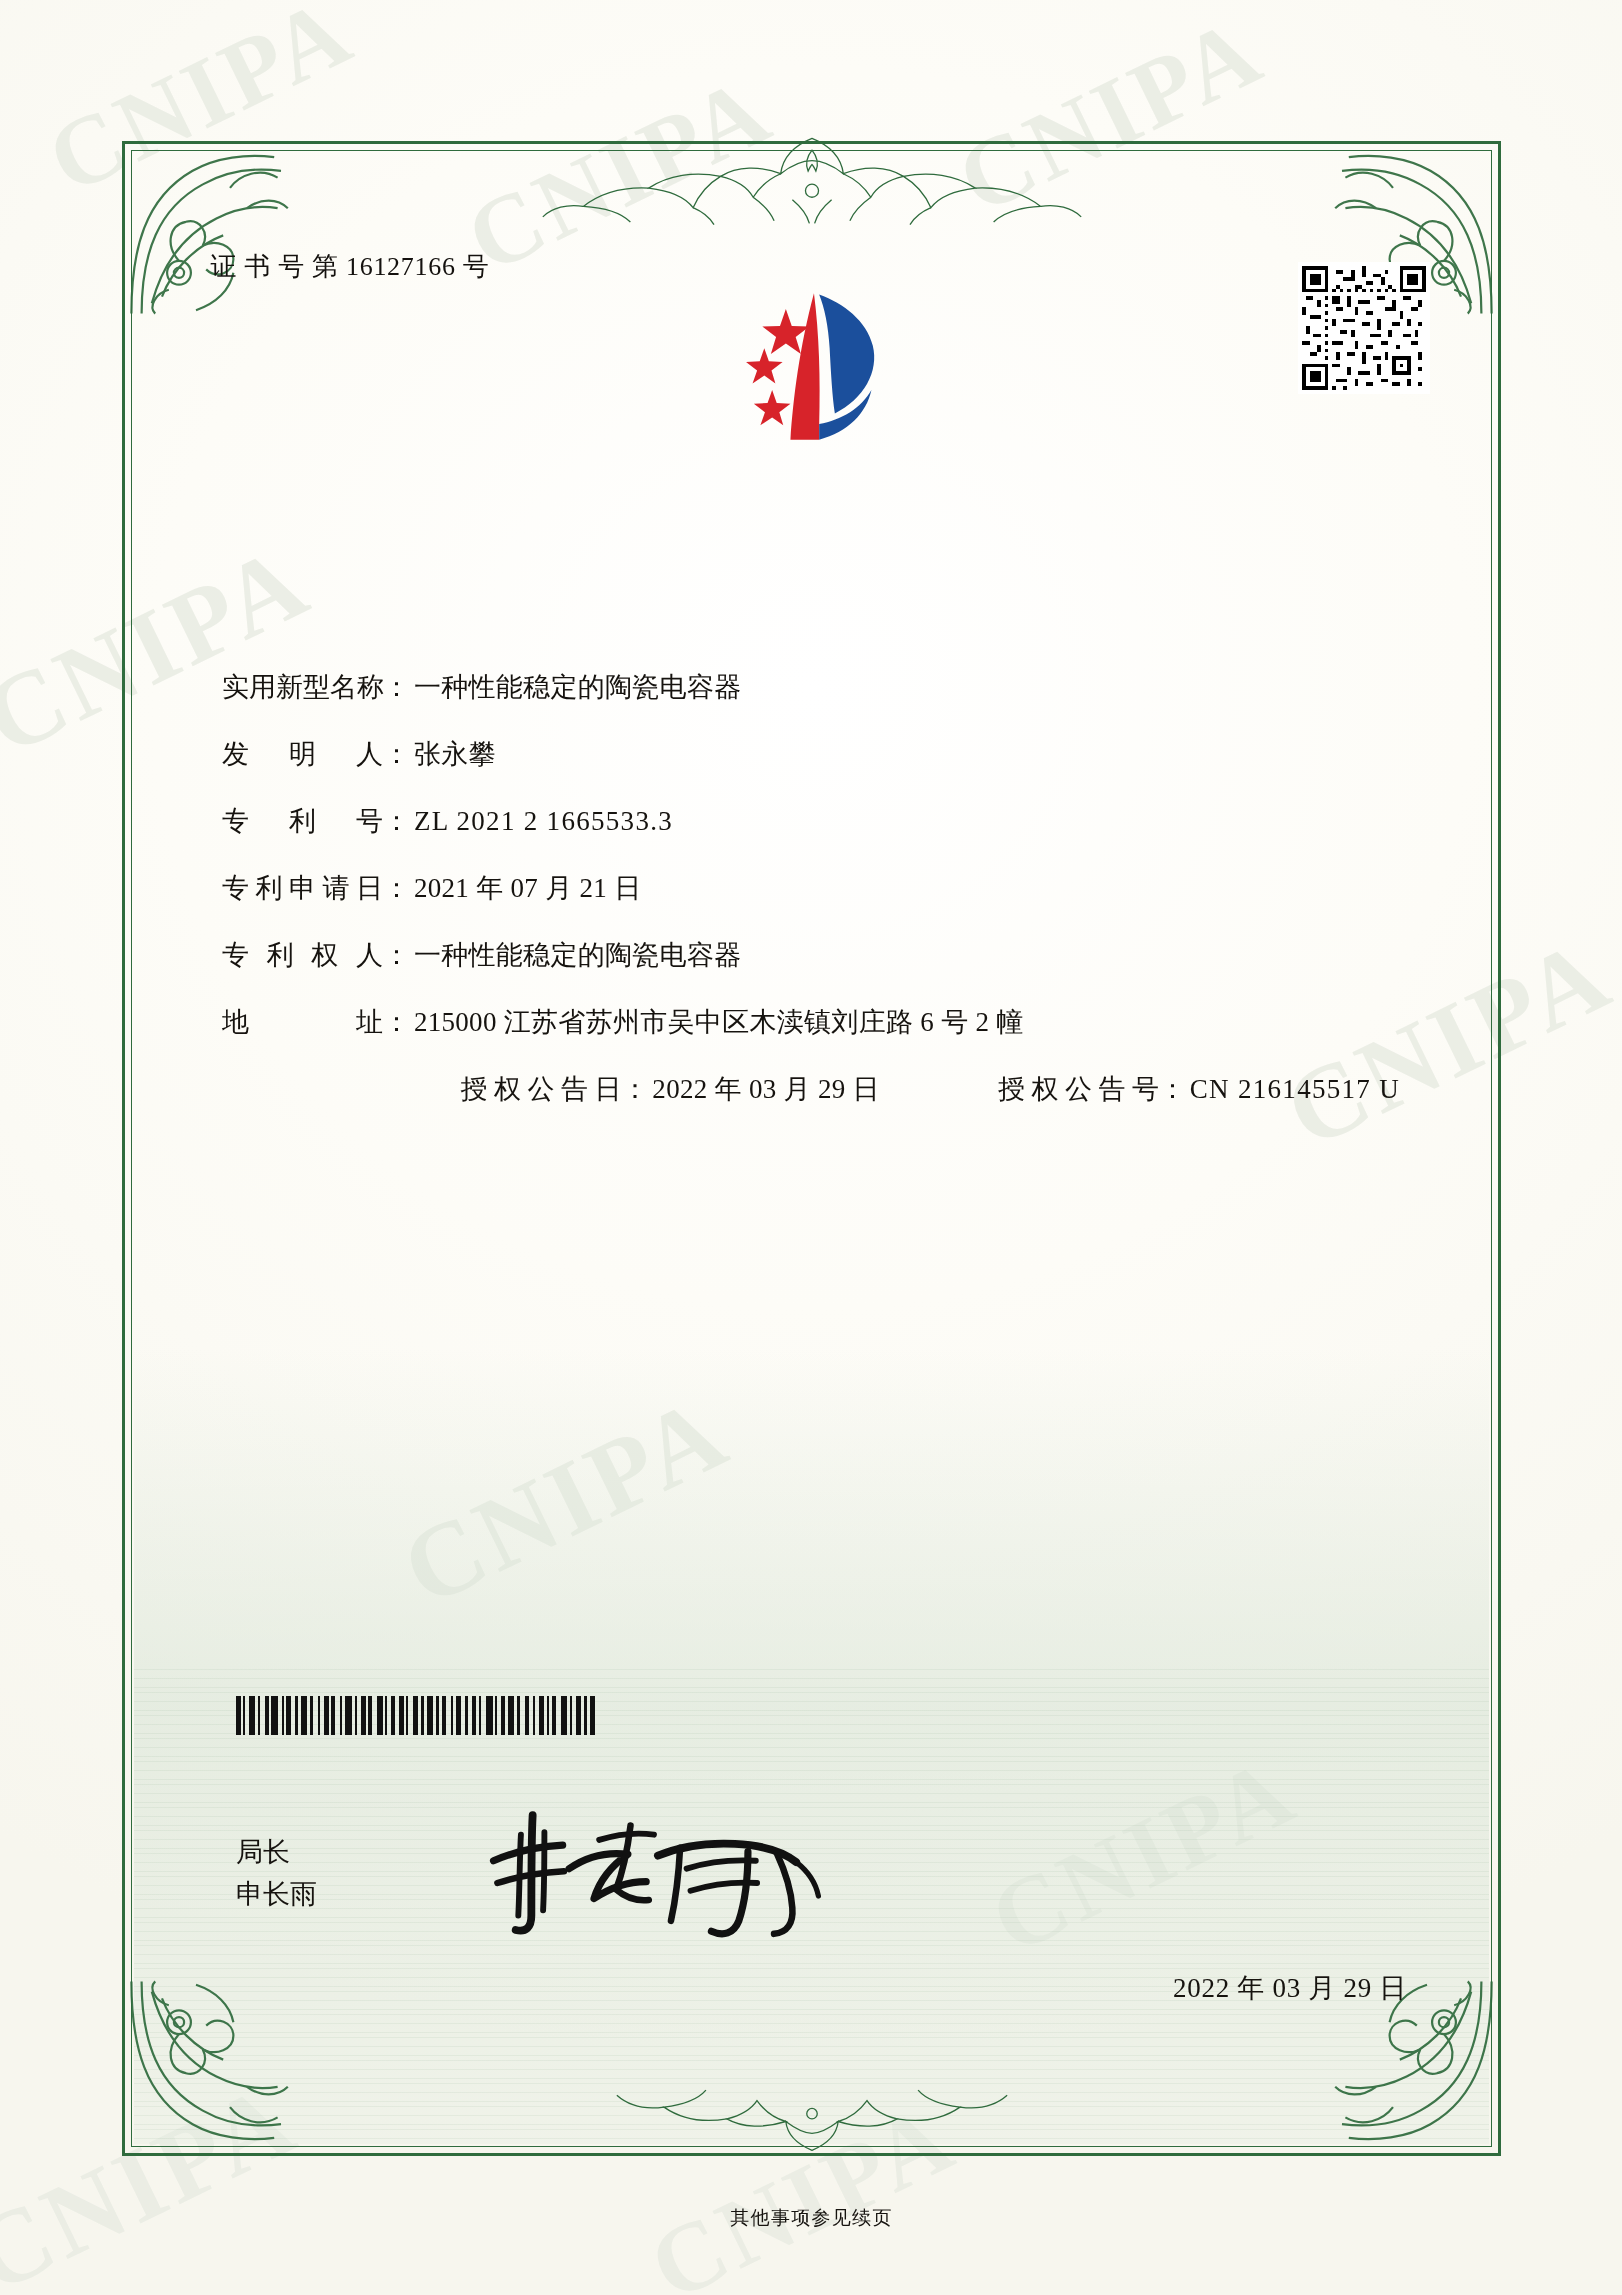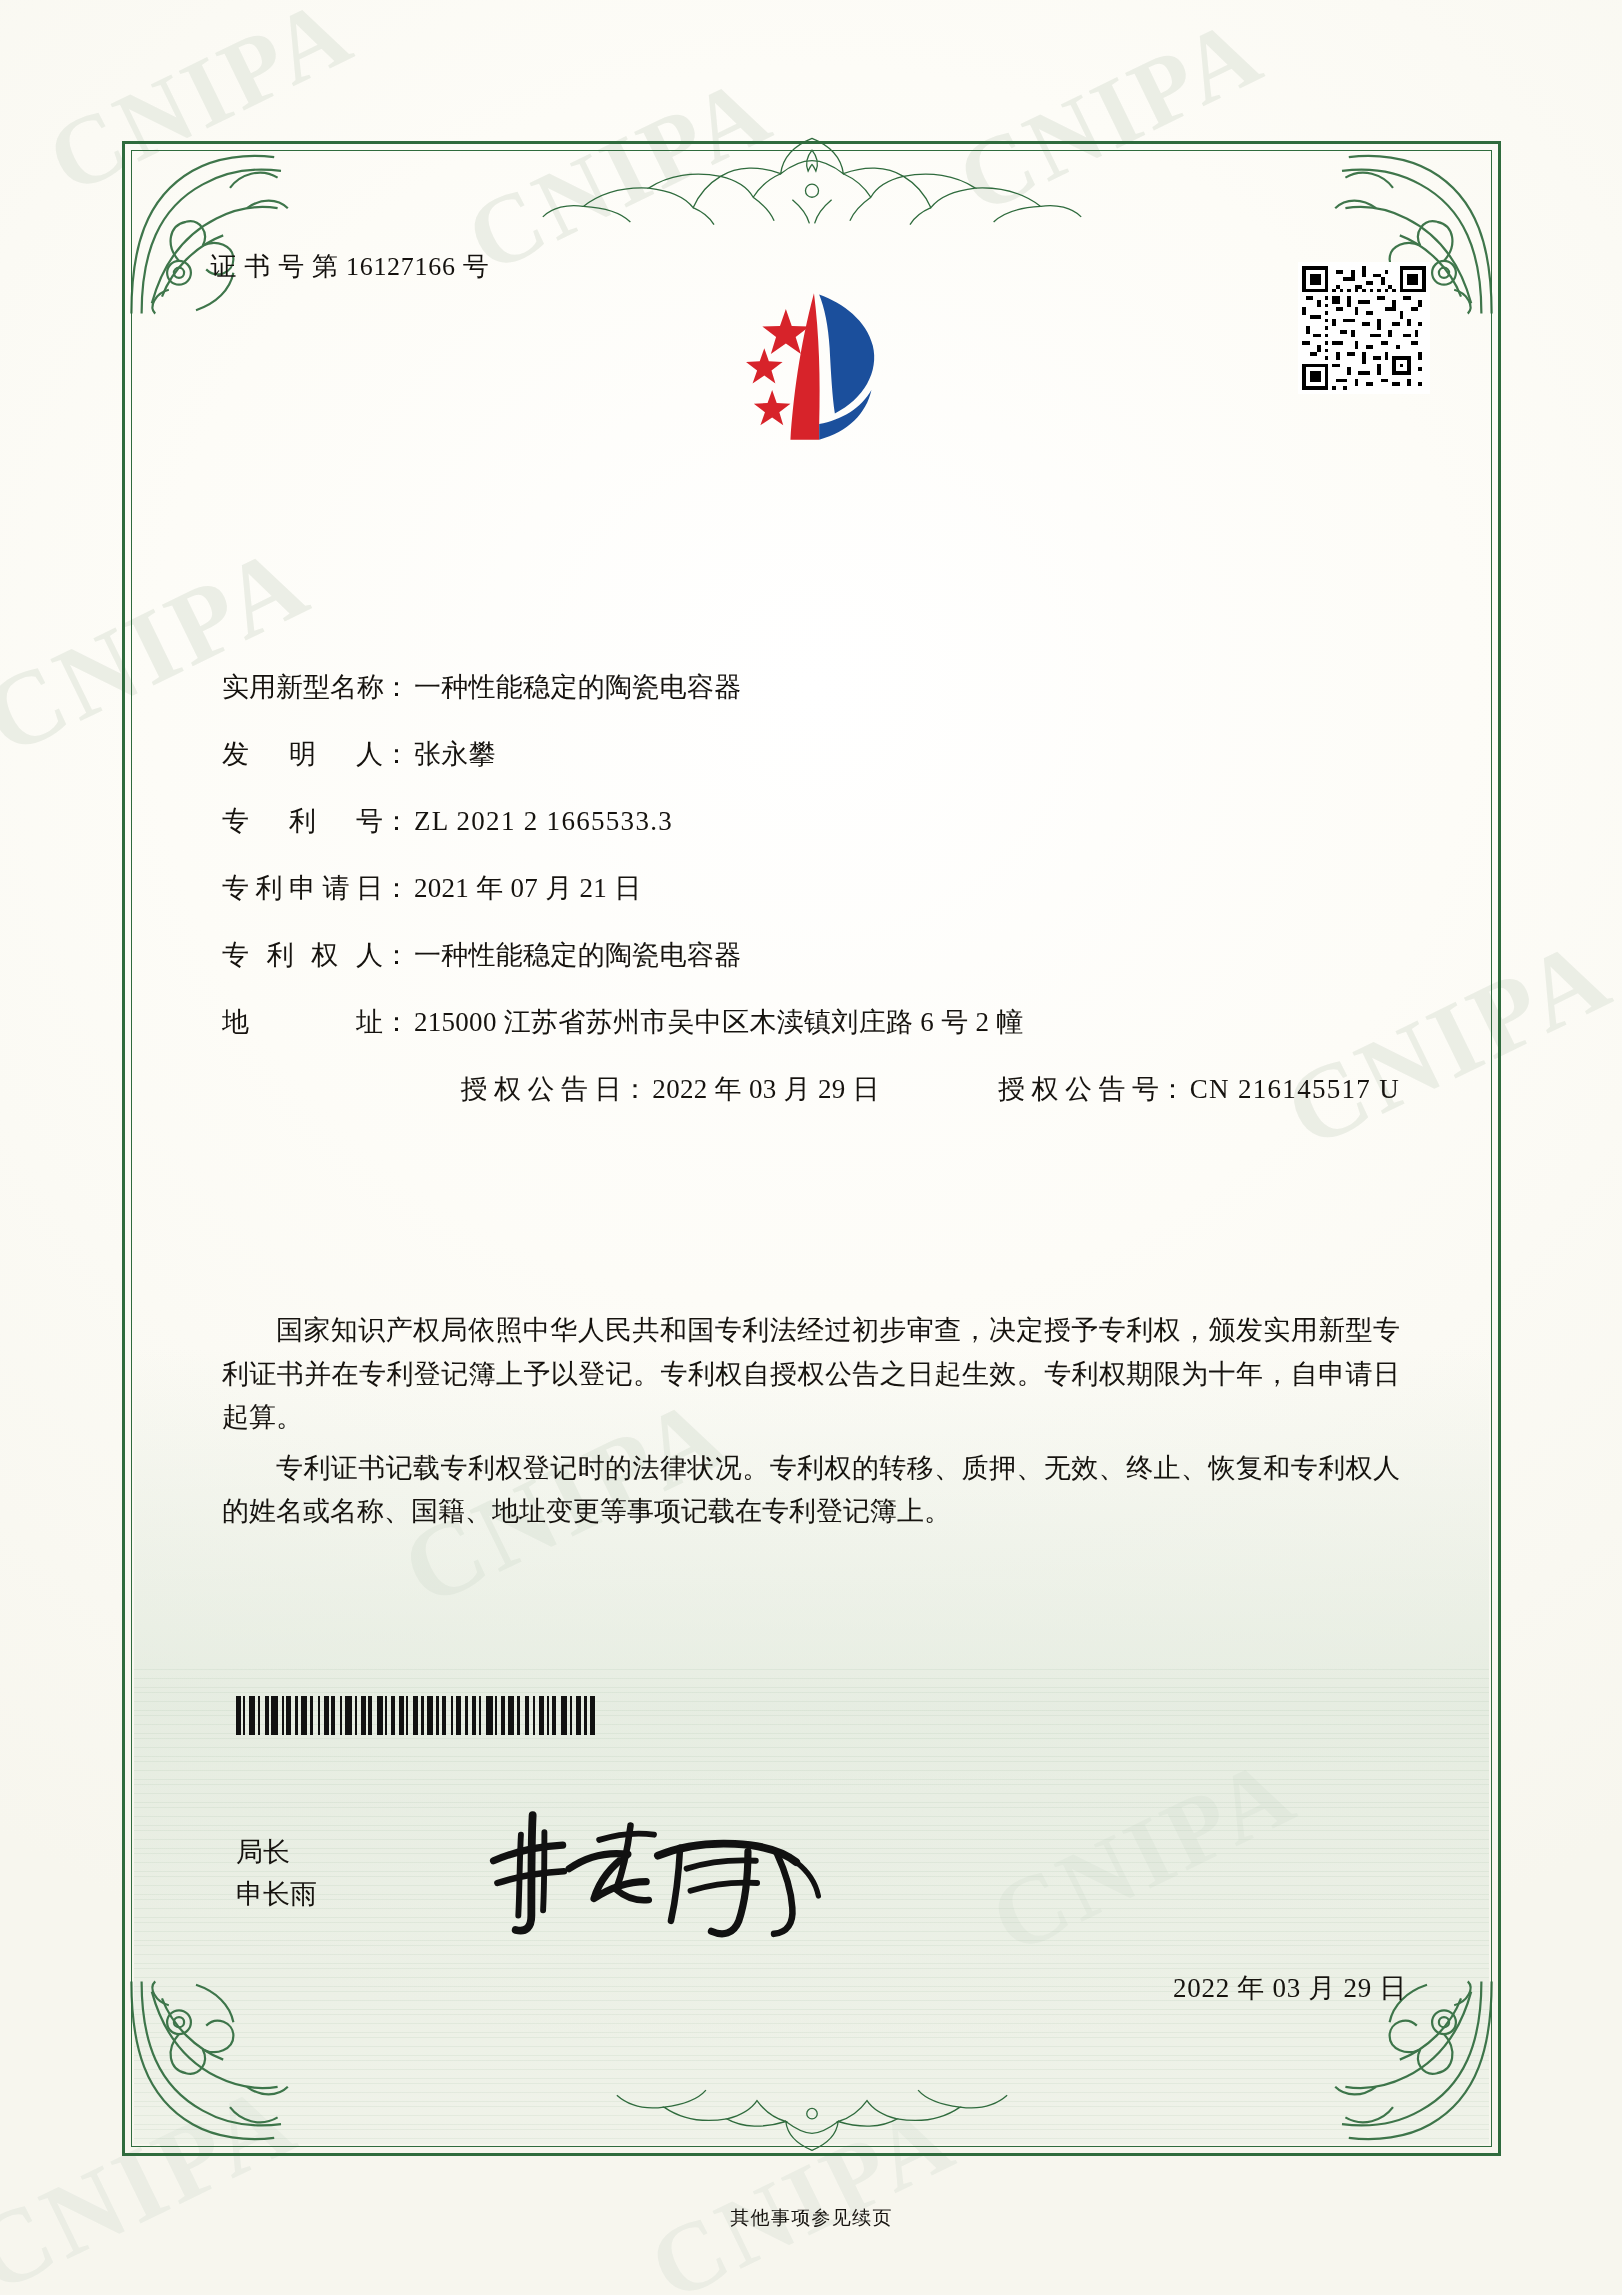--- a/index.html
+++ b/index.html
@@ -587,24 +587,20 @@
       <span>：</span>
       <span class="field-value">2022 年 03 月 29 日</span>
       <span class="col2">
         <span class="field-label">授权公告号</span>
         <span>：</span>
         <span class="field-value mono-num">CN 216145517 U</span>
       </span>
     </div>
   </div>
 
-  <div class="paragraphs">
-    <p>国家知识产权局依照中华人民共和国专利法经过初步审查，决定授予专利权，颁发实用新型专利证书并在专利登记簿上予以登记。专利权自授权公告之日起生效。专利权期限为十年，自申请日起算。</p>
-    <p>专利证书记载专利权登记时的法律状况。专利权的转移、质押、无效、终止、恢复和专利权人的姓名或名称、国籍、地址变更等事项记载在专利登记簿上。</p>
-  </div>
 
   <div class="barcode">
     <span style="width:4.6px;background:#111"></span>
       <span style="width:2.6px"></span>
     <span style="width:2px;background:#111"></span>
       <span style="width:3.9px"></span>
     <span style="width:5.9px;background:#111"></span>
       <span style="width:2.6px"></span>
     <span style="width:2.6px;background:#111"></span>
       <span style="width:5.2px"></span>

